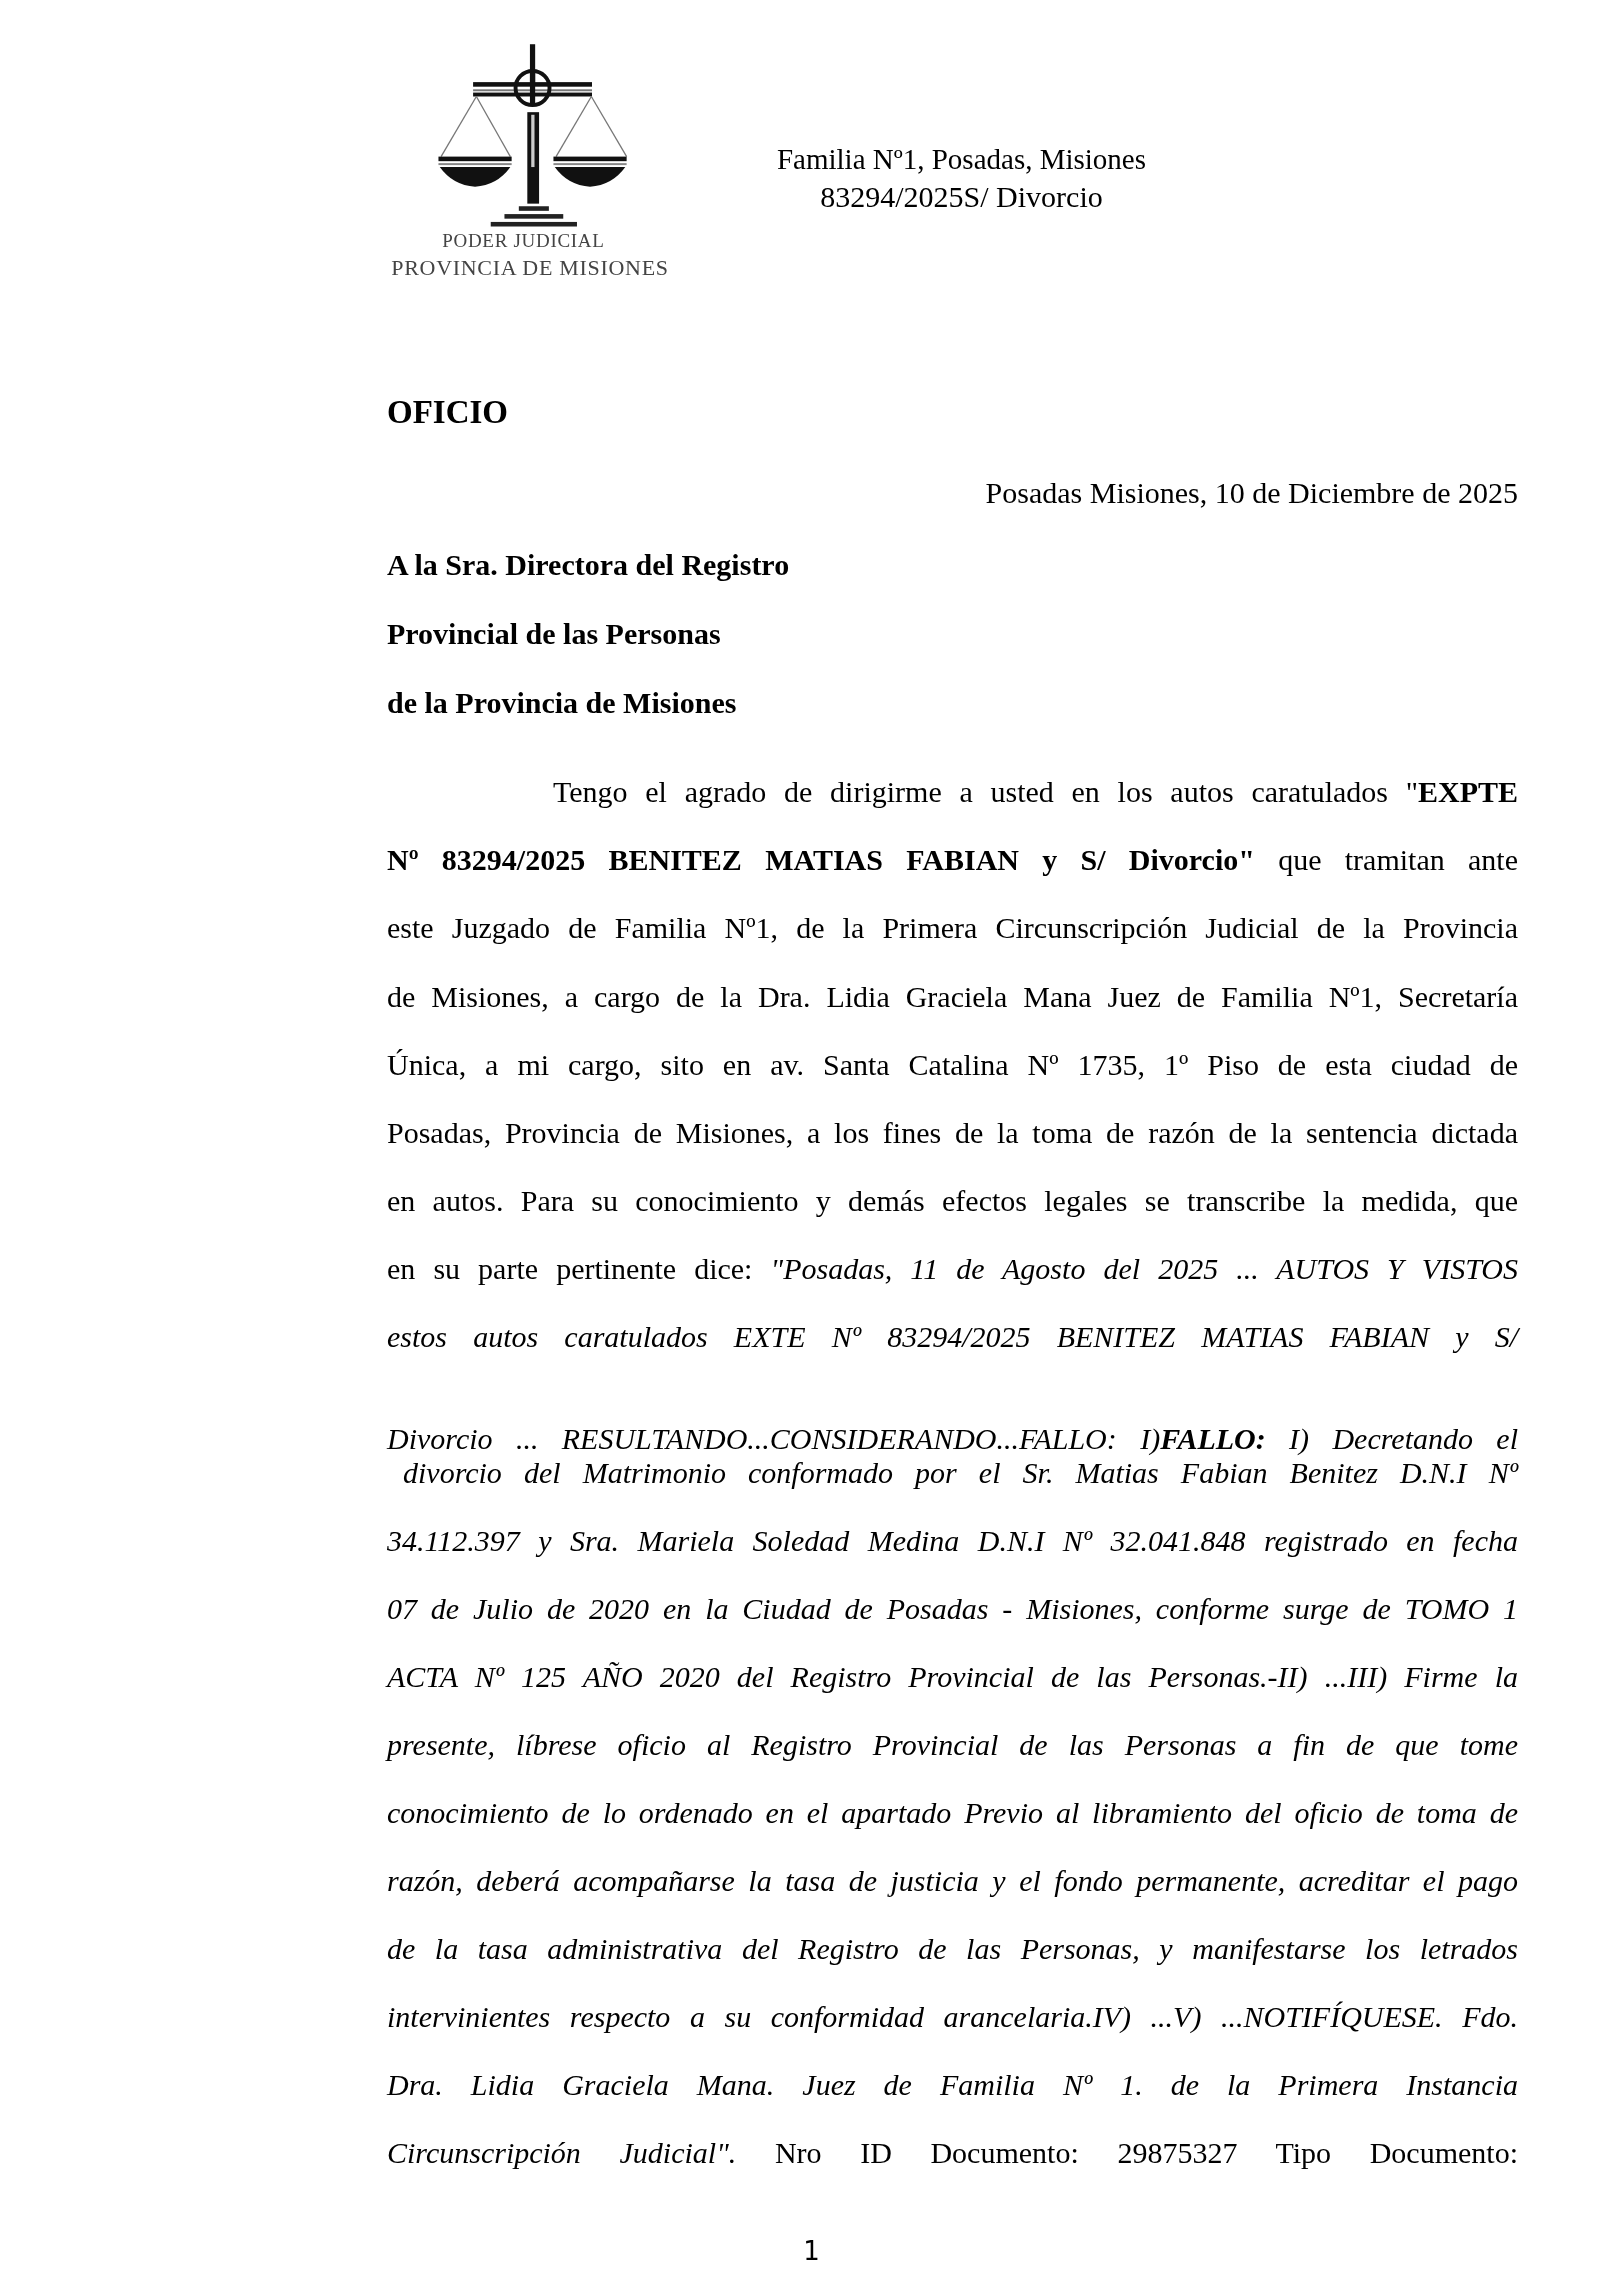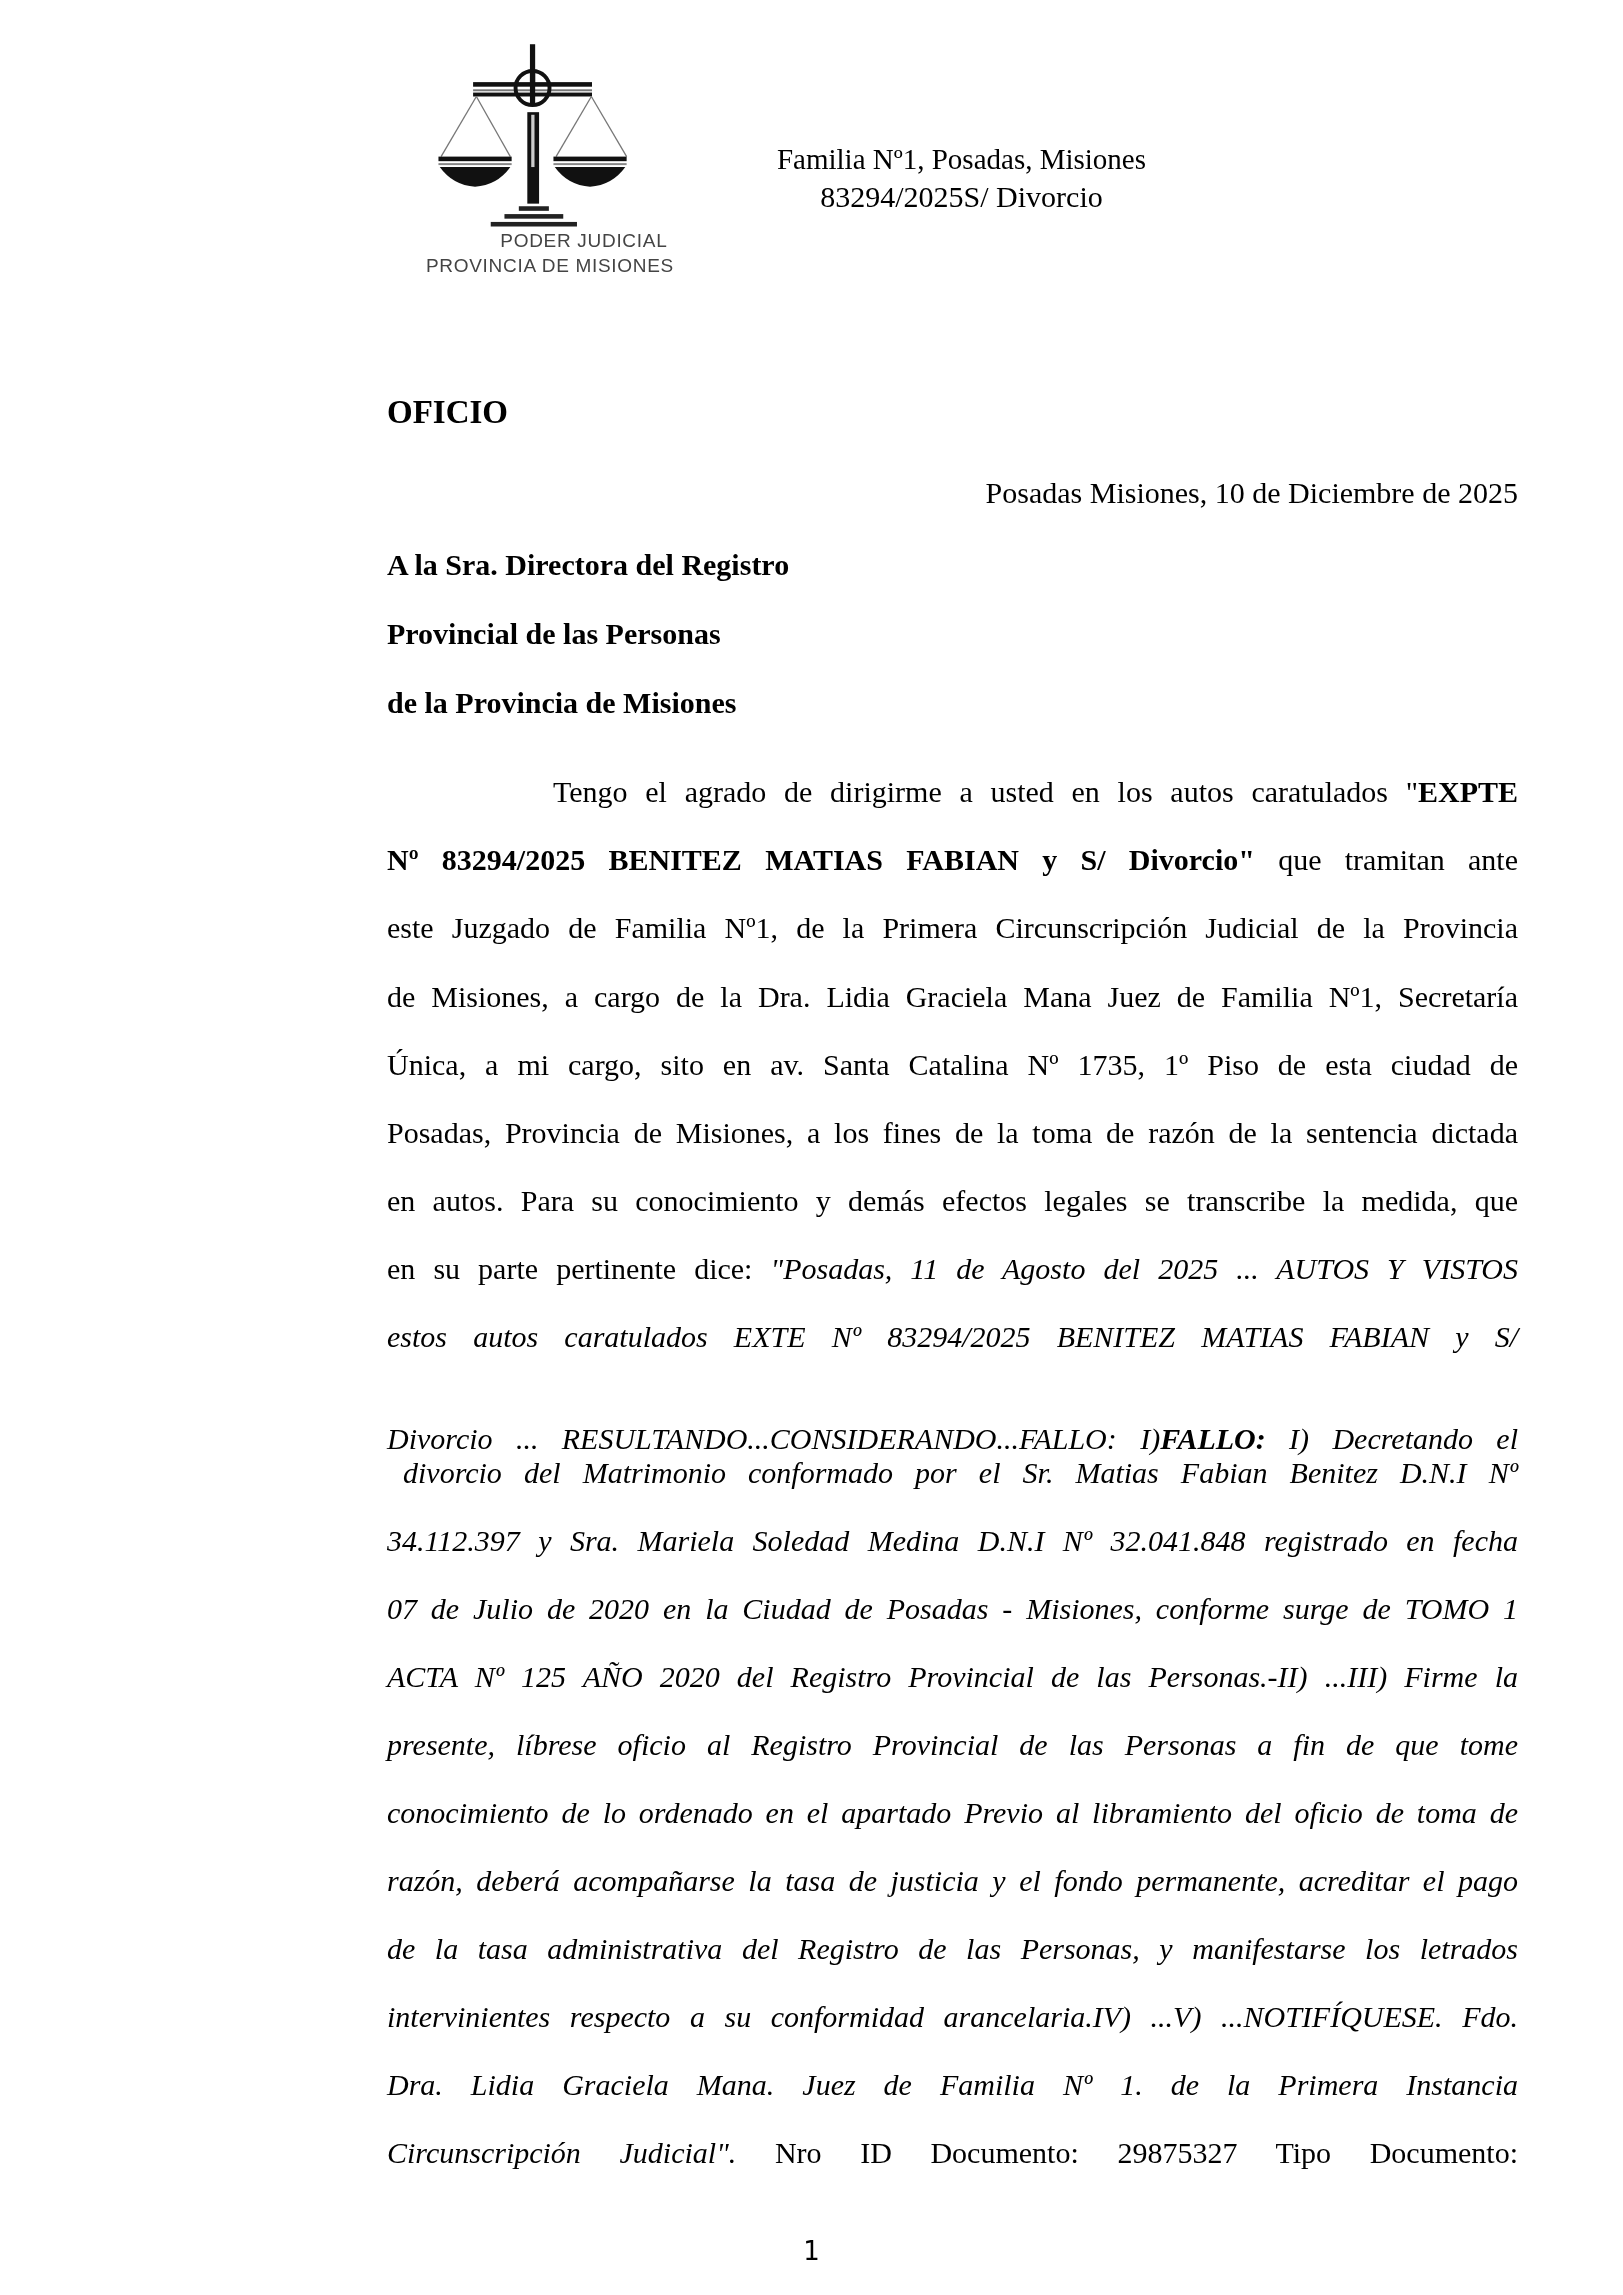--- a/index.html
+++ b/index.html
@@ -2,23 +2,23 @@
 <html style="font-size:10.5px"><head>
   <meta charset="utf-8">
   <style>
     html, body { margin: 0; padding: 0; background: #ffffff; }
     body { width: 1623px; height: 2295px; position: relative; overflow: hidden; }
     .page { position: absolute; left: 0; top: 0; width: 1623px; height: 2295px; background: #ffffff; color: #000; font-family: "Liberation Serif", "DejaVu Serif", serif; }
 
     
     .logo { position: absolute; left: 399px; top: 39px; width: 288px; height: 249px; }
     .logo svg { position: absolute; left: 0; top: 0; }
-    .logo-text { position: absolute; left: 0; width: 288px; text-align: right; color: #444; font-family: Liberation Sans, sans-serif; letter-spacing: 0.7px; }
+    .logo-text { position: absolute; left: 0; width: 288px; text-align: center; color: #444; font-family: Liberation Serif, serif; letter-spacing: 0.7px; }
     .logo-text.l1 { top: 191px; font-size: 19px; left: -19.6px; }
-    .logo-text.l2 { top: 216px; font-size: 19px; left: -13px; }
+    .logo-text.l2 { top: 216px; font-size: 22px; left: -13px; }
 
     
     .hdr { position: absolute; left: 713px; width: 497px; text-align: center; font-size: 29px; line-height: 1; }
     .hdr.h1 { top: 145px; }
     .hdr.h2 { top: 182px; font-size: 30px; }
 
     
     .folio { position: absolute; left: 1243px; top: 67px; width: 221px; height: 221px; border-radius: 50%; border: 3.3px solid #3a3a3a; box-sizing: border-box; font-family: "Liberation Sans", sans-serif; color: #555; }
     .folio-title { position: absolute; left: 0; width: 100%; top: 46px; text-align: center; font-size: 25px; letter-spacing: 0.7px; padding-right: 13px; box-sizing: border-box; }
     .folio-no { position: absolute; left: 43px; top: 111px; font-size: 25px; }

